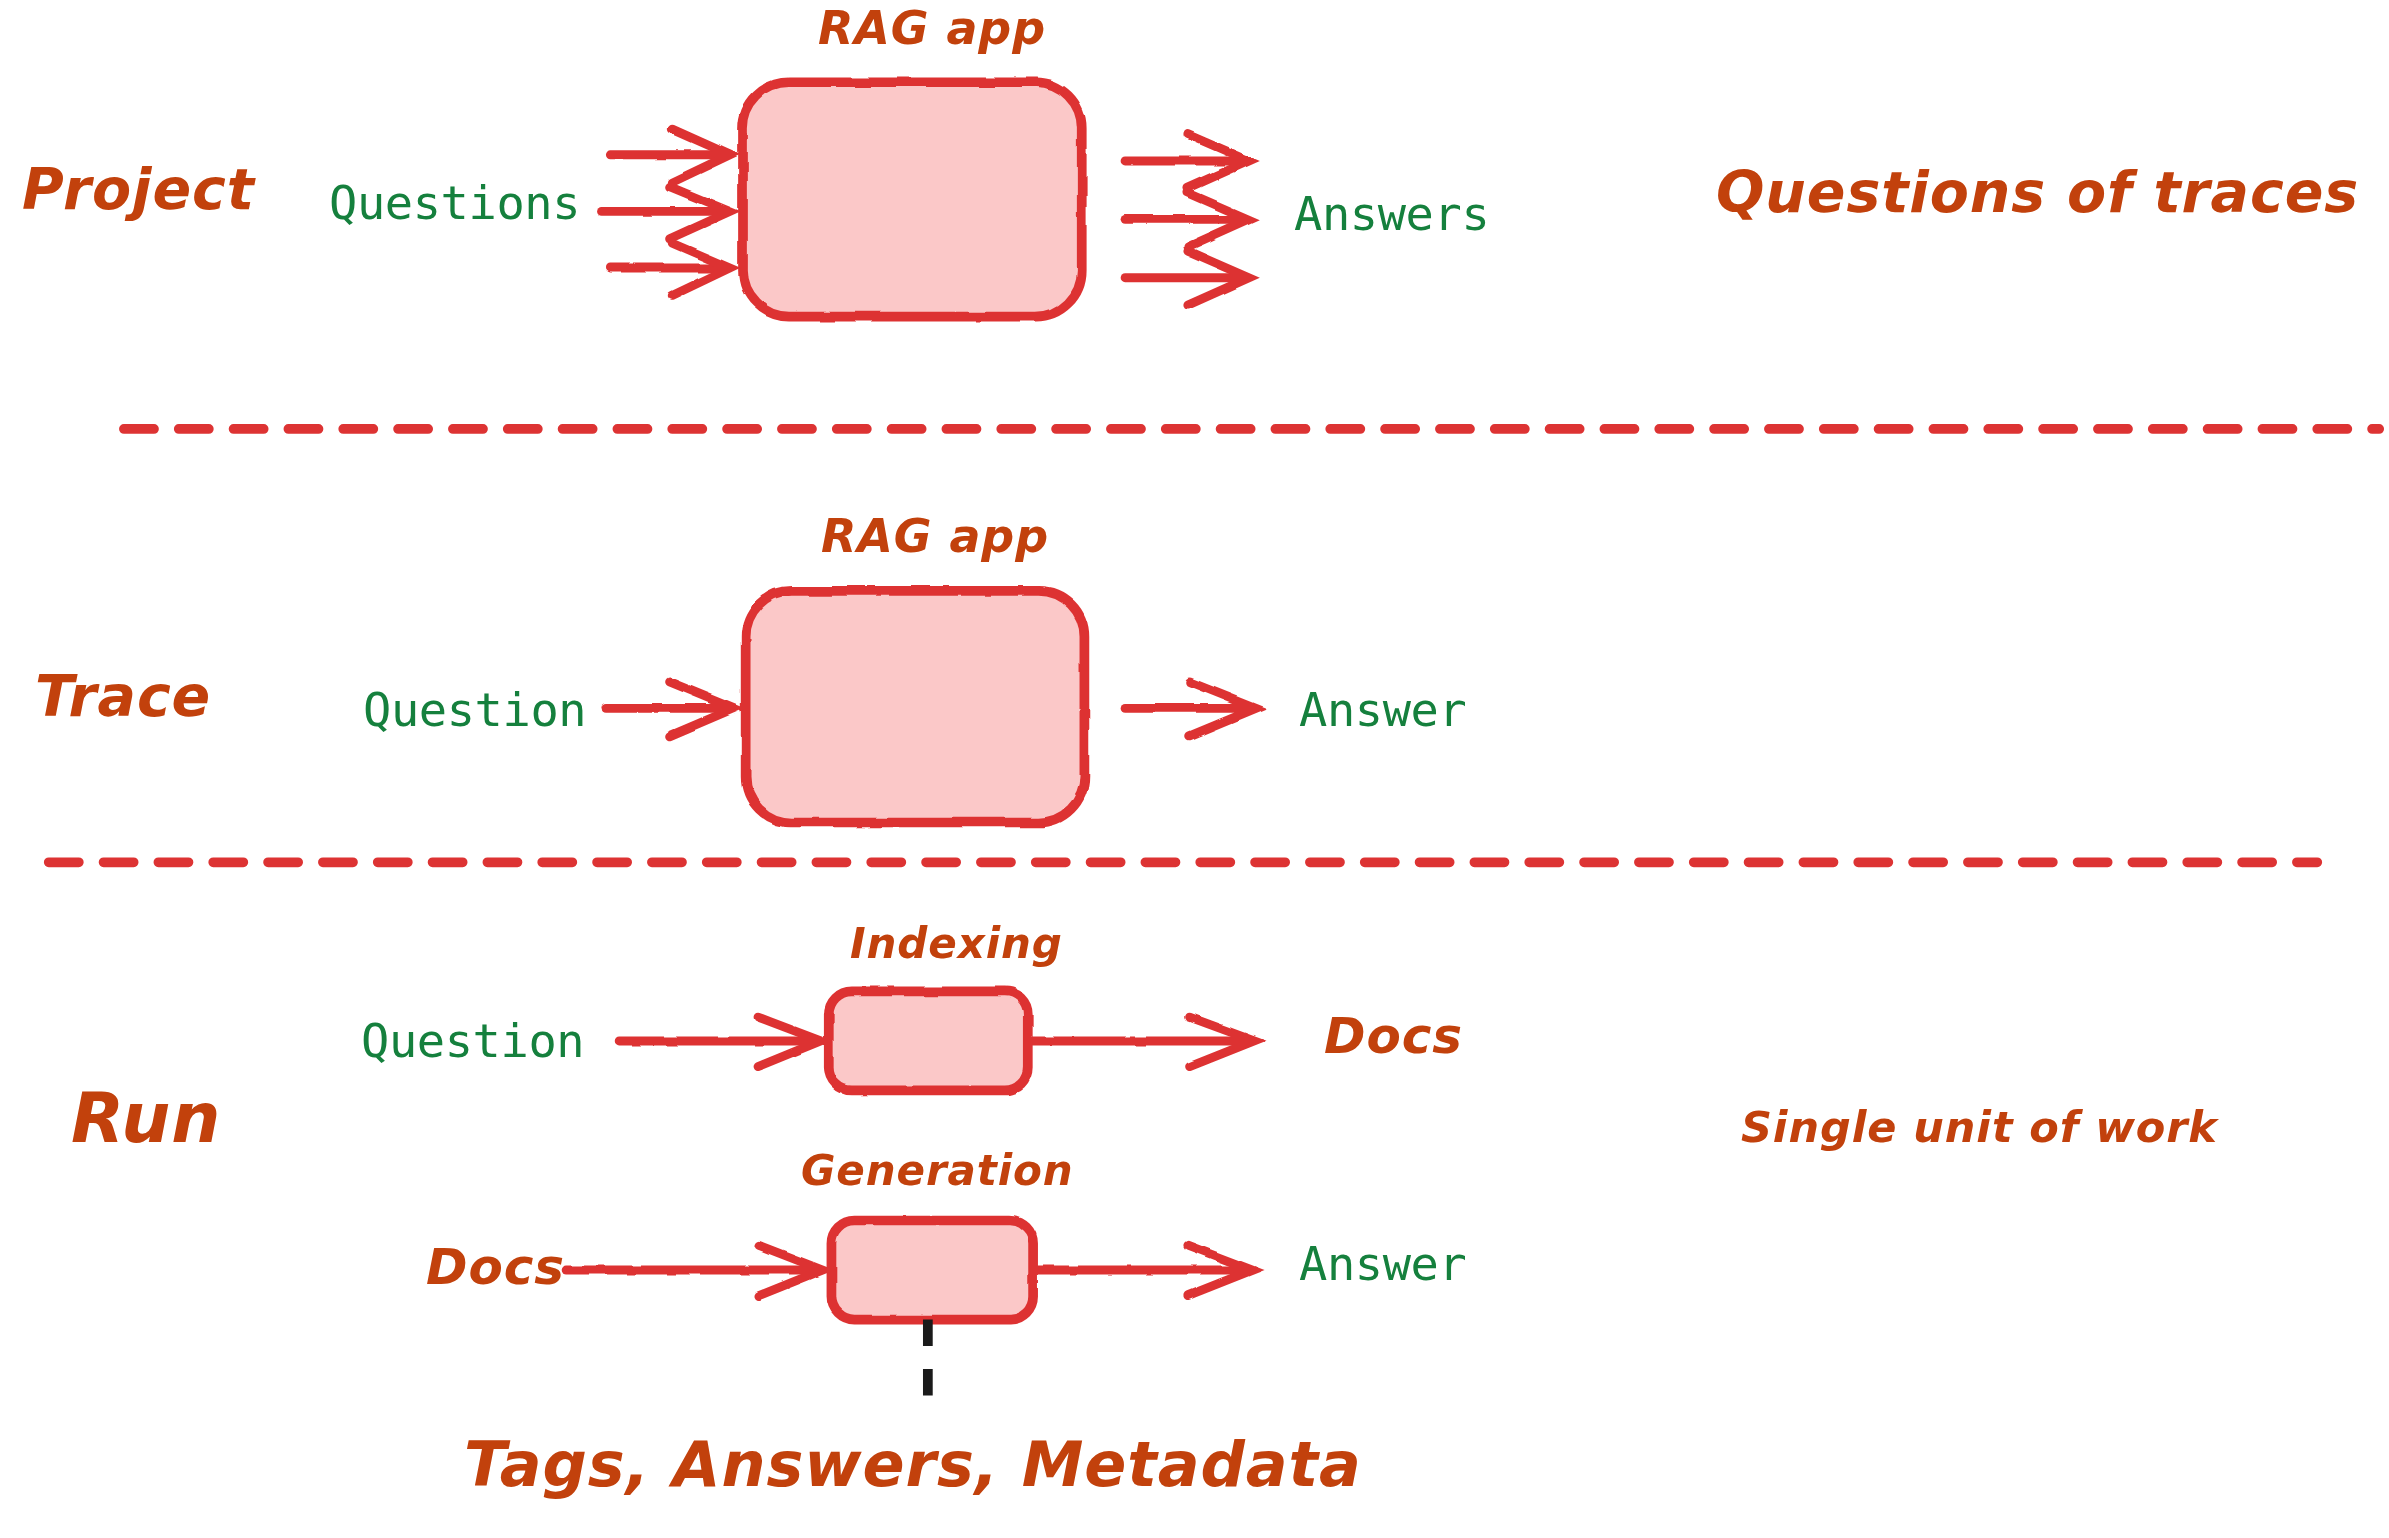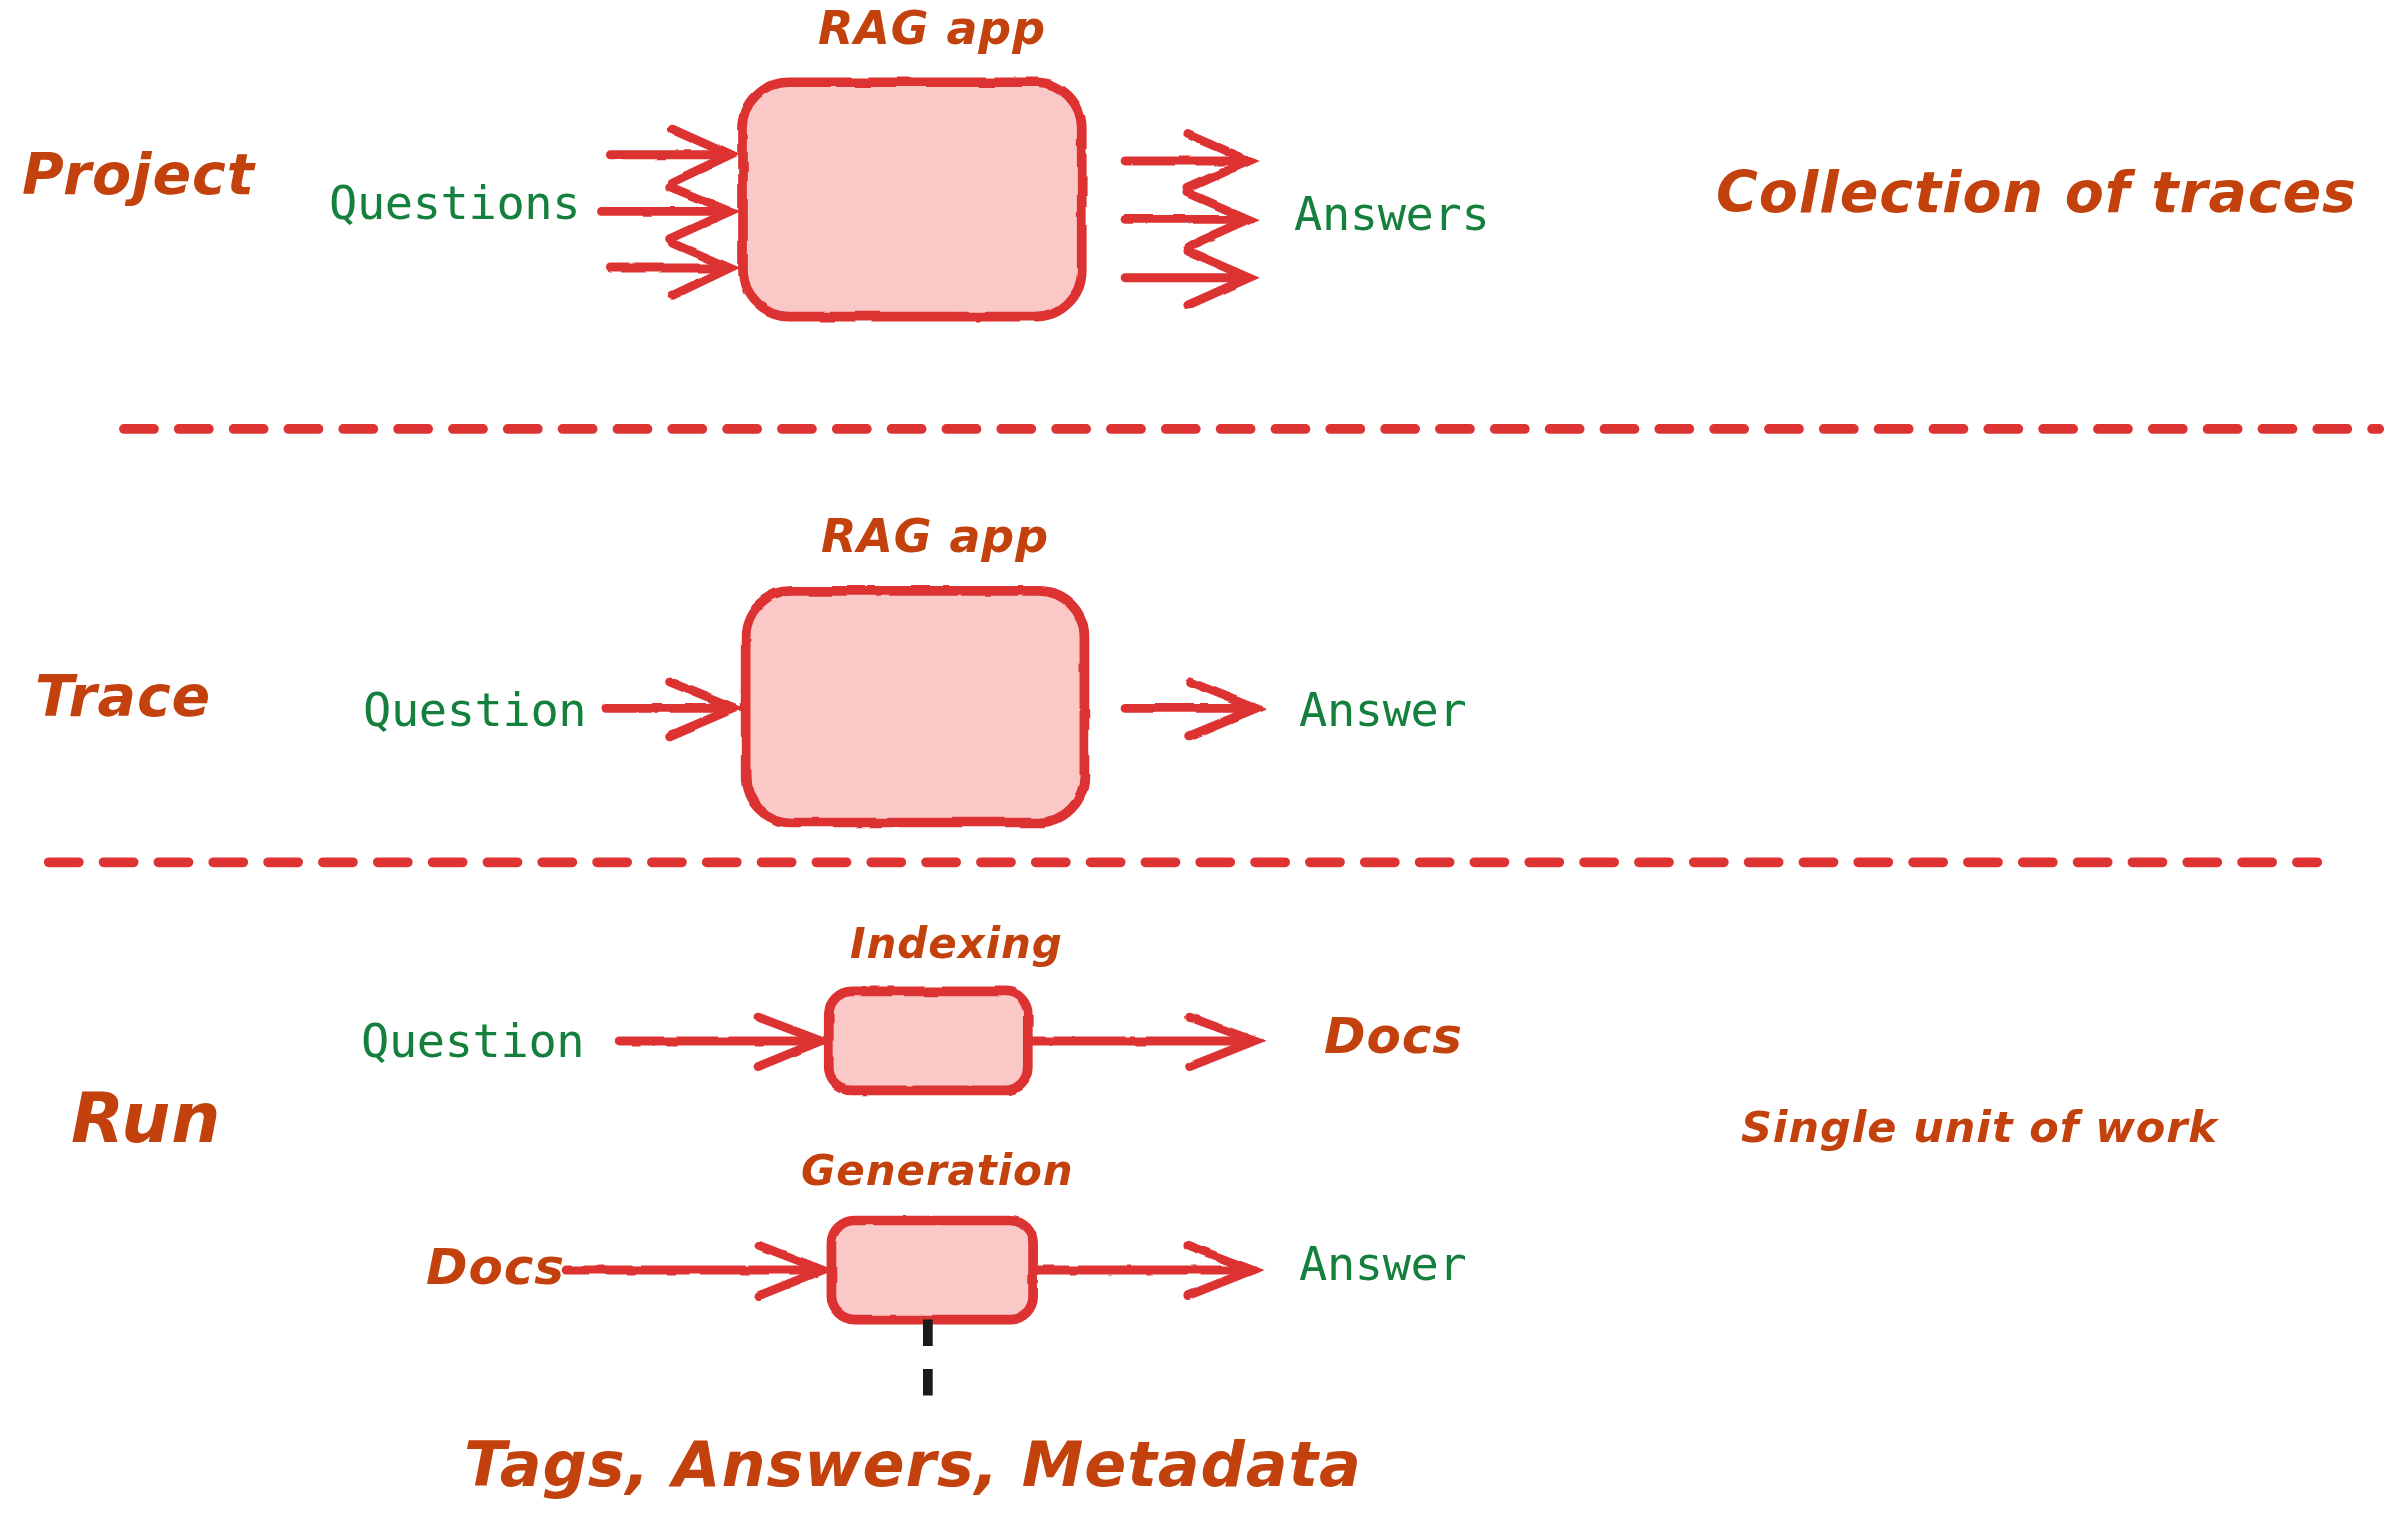--- a/index.html
+++ b/index.html
@@ -104,29 +104,29 @@
       </g>
       <g stroke="#DD3333" stroke-width="10" fill="none" stroke-linecap="round">
         <path d="M1172,1436 L1408,1436"></path>
         <path d="M1343,1408 L1416,1436 L1343,1465"></path>
       </g>
     </g>
 
     <line x1="1049" y1="1492" x2="1049" y2="1600" stroke="#1A1A1A" stroke-width="11" stroke-linecap="butt" stroke-dasharray="30 26"></line>
   </svg>
 
-  <span class="txt hand" style="left:22px;top:146px;font-size:57px;">Project</span>
+  <span class="txt hand" style="left:22px;top:161px;font-size:57px;">Project</span>
 
   <span class="txt mono" style="left:329px;top:179px;font-size:47px;">Questions</span>
 
   <span class="txt hand" style="left:818px;top:5.3px;font-size:46px;">RAG app</span>
 
   <span class="txt mono" style="left:1294px;top:190px;font-size:47px;">Answers</span>
 
-  <span class="txt hand" style="left:1716px;top:164px;font-size:57px;">Collection of traces</span>
+  <span class="txt hand" style="left:1716px;top:164px;font-size:57px;">Questions of traces</span>
 
   <span class="txt hand" style="left:35px;top:668px;font-size:57px;">Trace</span>
 
   <span class="txt mono" style="left:363px;top:686px;font-size:47px;">Question</span>
 
   <span class="txt hand" style="left:821px;top:513px;font-size:46px;">RAG app</span>
 
   <span class="txt mono" style="left:1299px;top:686px;font-size:47px;">Answer</span>
 
 

